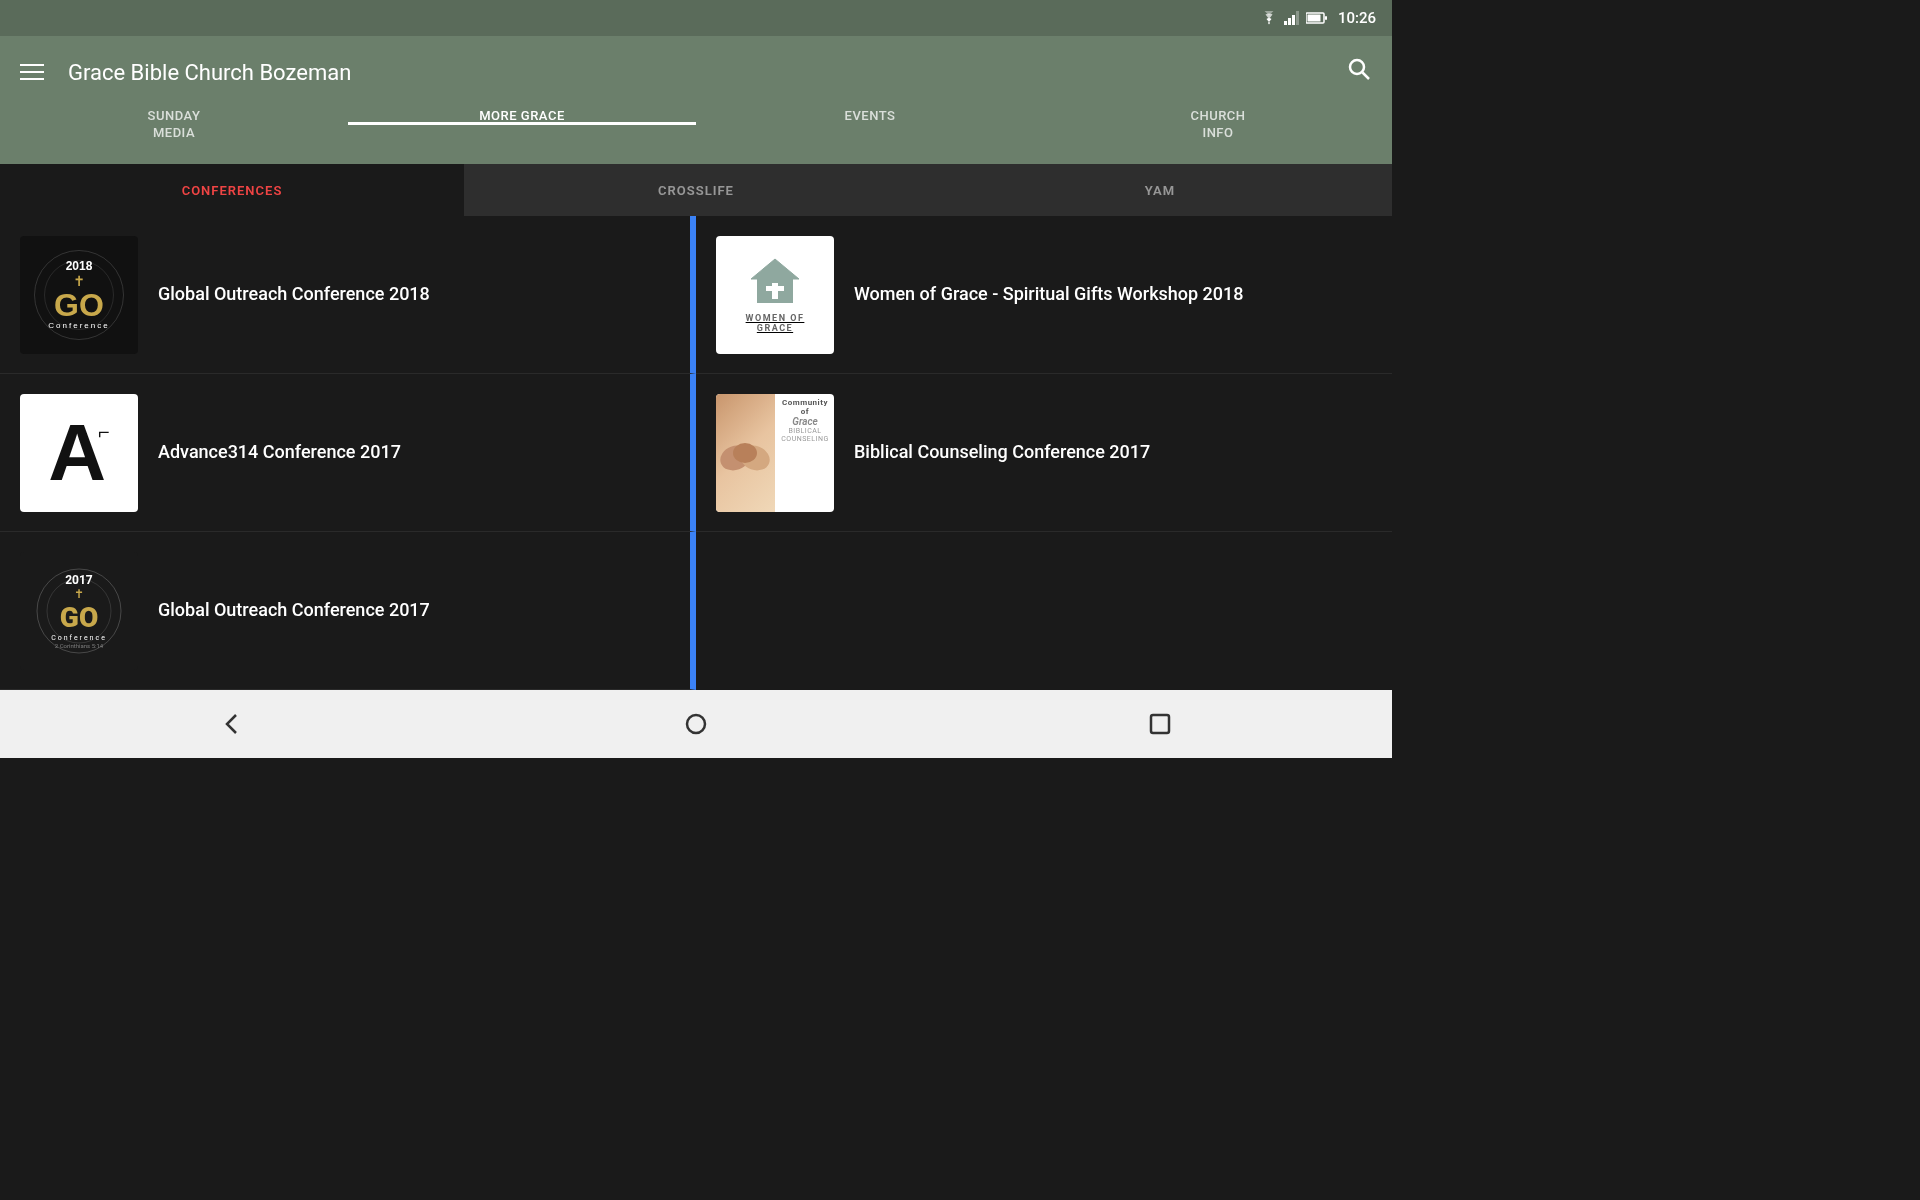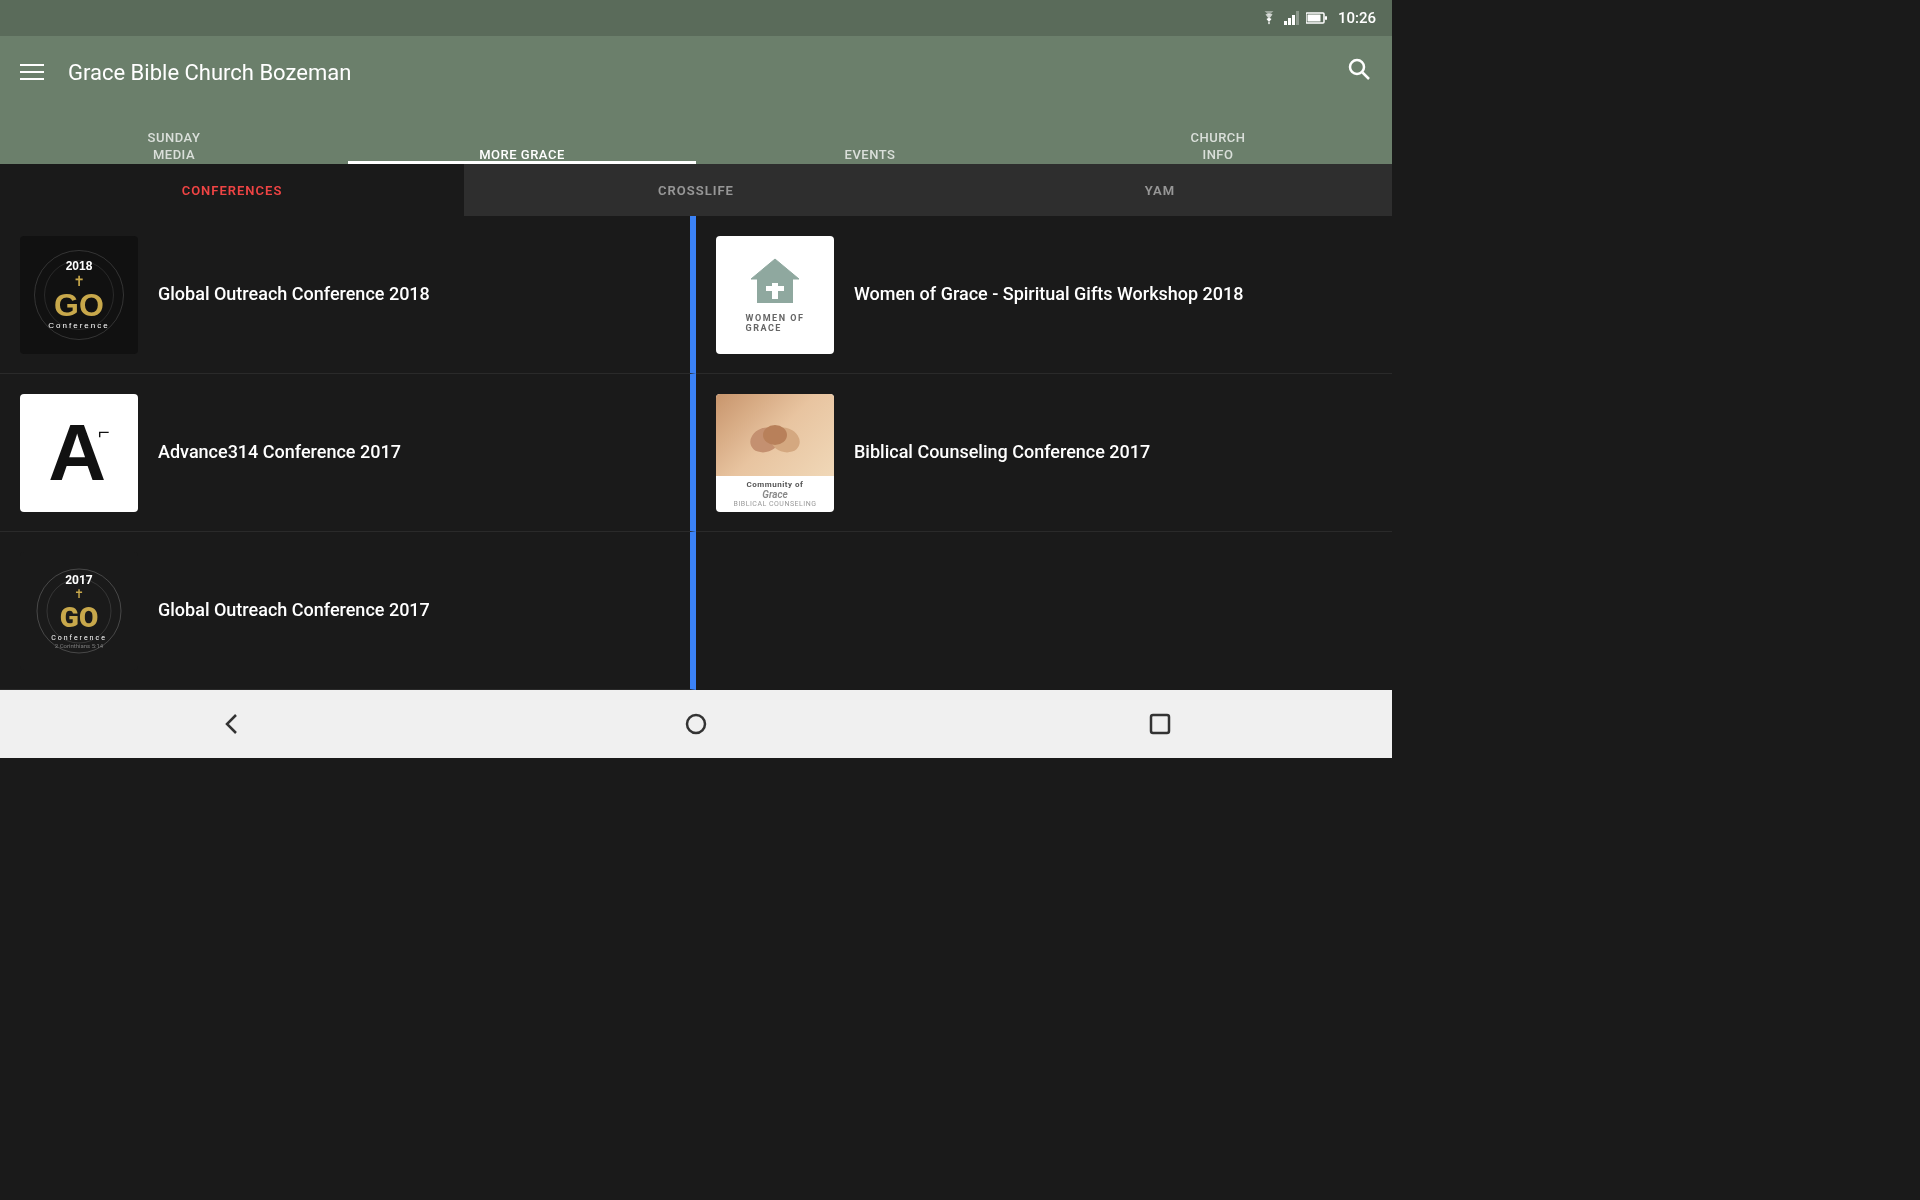--- a/index.html
+++ b/index.html
@@ -71,21 +71,21 @@
       color: white;
       font-size: 24px;
       cursor: pointer;
     }
 
     
     .nav-tabs {
       background: #6b7f6b;
       height: 56px;
       display: flex;
-      align-items: flex-end;
+      align-items: flex-start;
     }
     .nav-tab {
       flex: 1;
       display: flex;
       align-items: center;
       justify-content: center;
       color: rgba(255,255,255,0.75);
       font-size: 13px;
       font-weight: 500;
       letter-spacing: 0.5px;
@@ -309,21 +309,21 @@
 
         <svg width="52" height="50" viewBox="0 0 52 50">
 
           <polygon points="26,2 50,22 2,22" fill="#8fa89f" stroke="#8fa89f"></polygon>
 
           <rect x="8" y="22" width="36" height="24" fill="#8fa89f"></rect>
 
           <rect x="23" y="26" width="6" height="16" fill="white"></rect>
           <rect x="17" y="29" width="18" height="5" fill="white"></rect>
         </svg>
-        <div style="text-align:left;">
+        <div style="text-align:center;text-decoration:underline;">
           <div style="font-size:9px;color:#666;font-weight:700;letter-spacing:1.5px;">WOMEN OF</div>
           <div style="font-size:9px;color:#666;font-weight:700;letter-spacing:1.5px;">GRACE</div>
         </div>
       </div>
     </div>
     <span class="item-title">Women of Grace - Spiritual Gifts Workshop 2018</span>
   </div>
 
   <div class="grid-item">
     <div class="item-thumbnail">
@@ -333,21 +333,21 @@
           <span style="font-size:80px;font-weight:900;color:#111;font-family:Impact,Arial Black,sans-serif;line-height:0.9;">A</span>
           <span style="font-size:20px;font-weight:900;color:#111;font-family:Arial Black,sans-serif;margin-top:4px;margin-left:-8px;">⌐</span>
         </div>
       </div>
     </div>
     <span class="item-title">Advance314 Conference 2017</span>
   </div>
 
   <div class="grid-item">
     <div class="item-thumbnail">
-      <div style="width:100%;height:100%;background:white;display:flex;flex-direction:column;align-items:stretch;justify-content:center;">
+      <div style="width:100%;height:100%;background:white;display:flex;flex-direction:row;align-items:stretch;justify-content:center;">
 
         <div style="flex:1;background:linear-gradient(135deg, #c8956c 0%, #e8c4a0 50%, #f0d8b8 100%);display:flex;align-items:center;justify-content:center;">
 
           <svg width="60" height="40" viewBox="0 0 60 40">
             <ellipse cx="20" cy="25" rx="15" ry="12" fill="#c49070" transform="rotate(-20 20 25)"></ellipse>
             <ellipse cx="40" cy="25" rx="15" ry="12" fill="#d4a880" transform="rotate(20 40 25)"></ellipse>
             <ellipse cx="30" cy="20" rx="12" ry="10" fill="#b8805a"></ellipse>
           </svg>
         </div>
         <div style="padding:4px 6px;text-align:center;">

